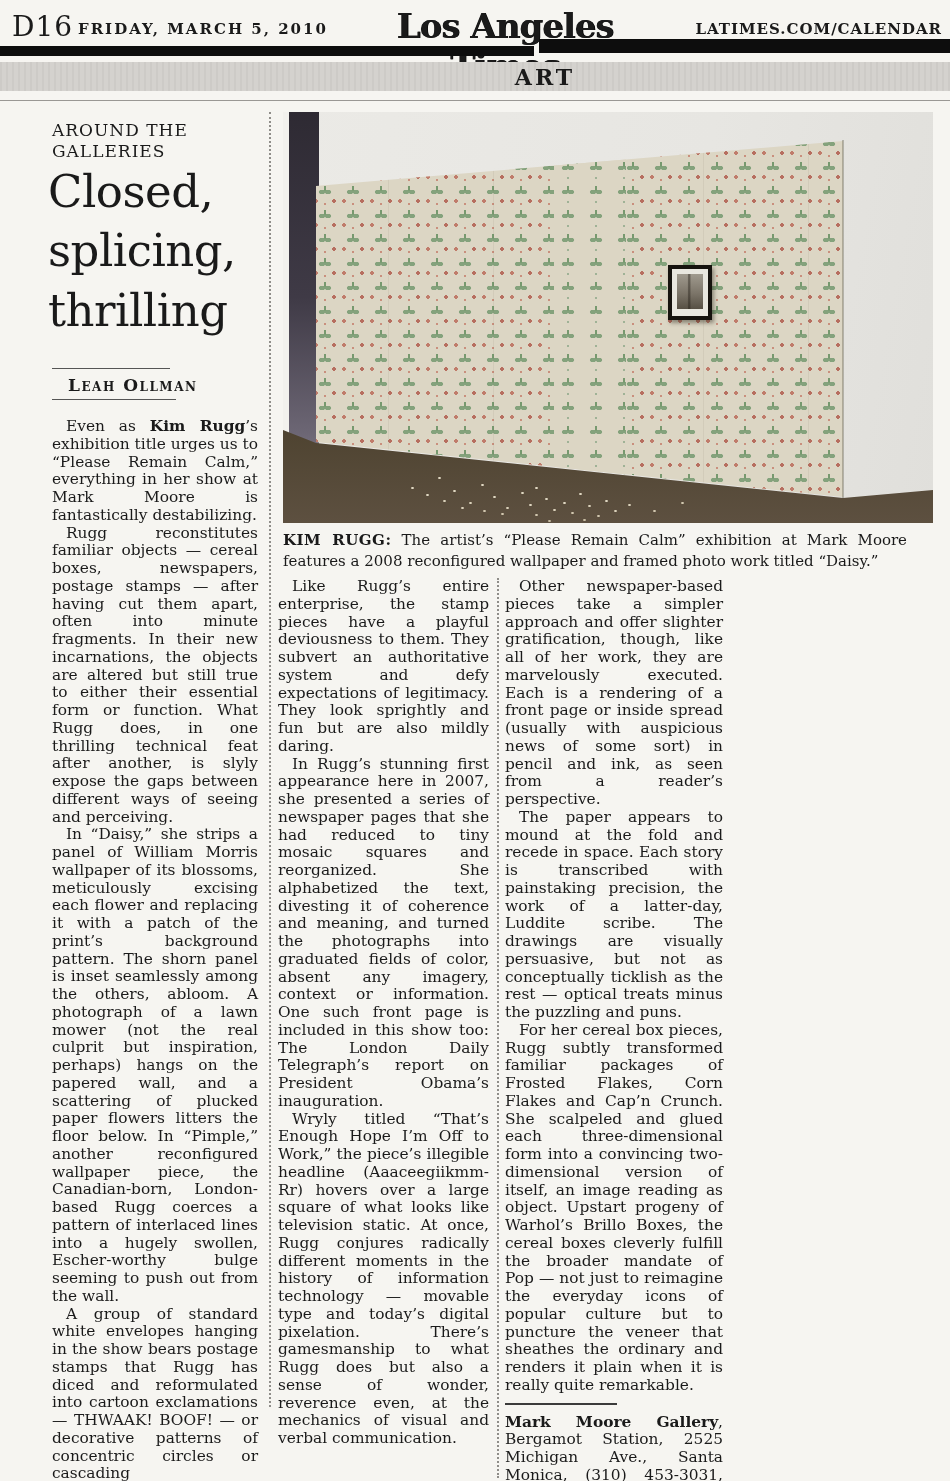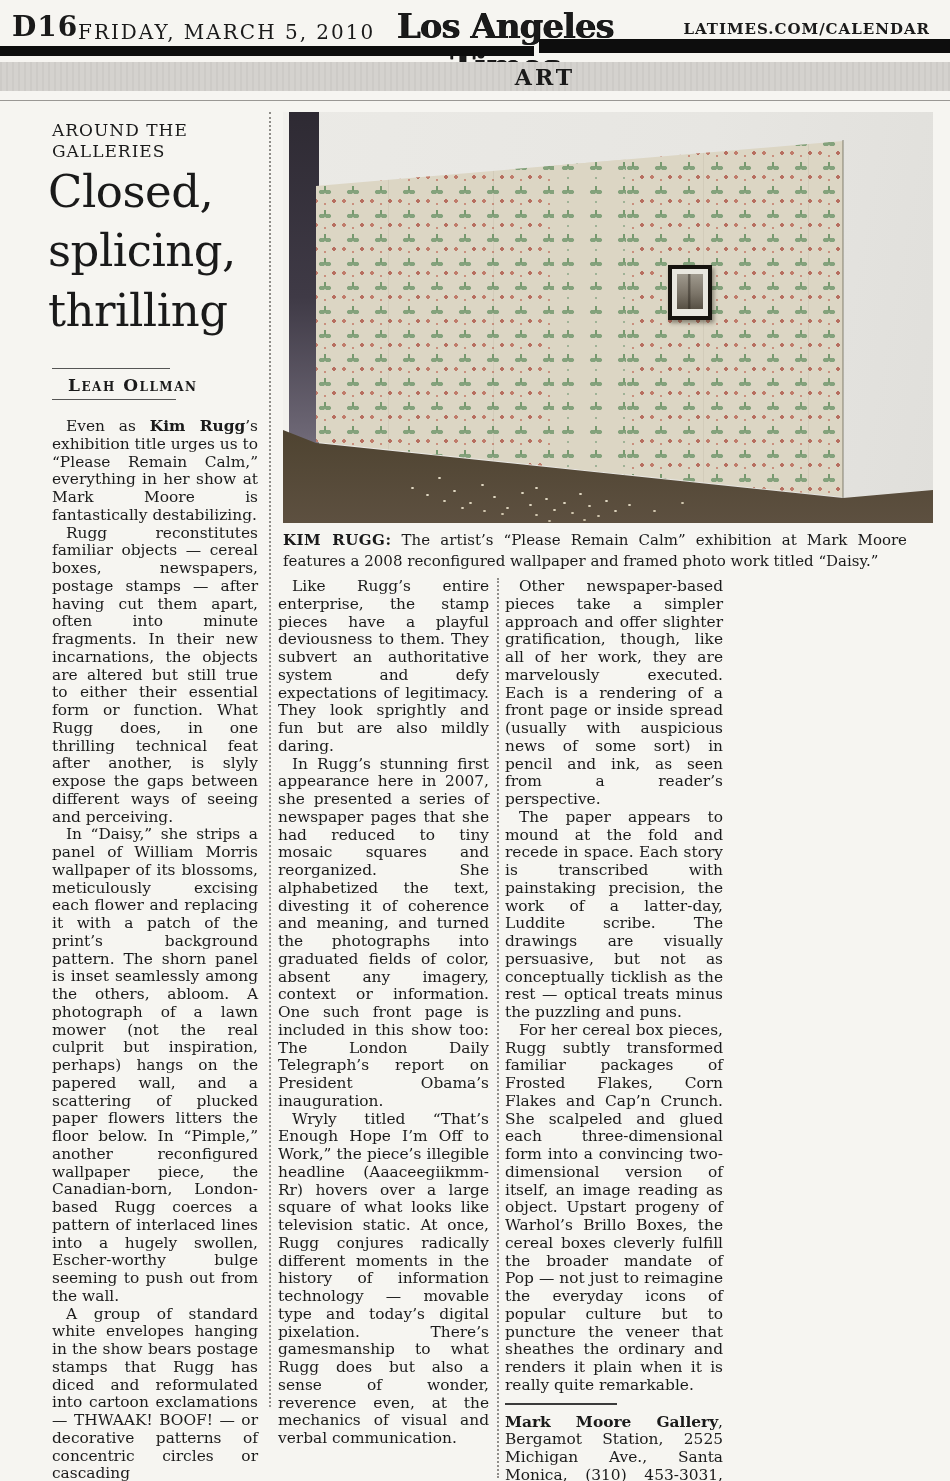--- a/index.html
+++ b/index.html
@@ -3,26 +3,26 @@
 <meta charset="utf-8">
 <style>
   html,body{margin:0;padding:0;}
   body{
     width:950px;height:1481px;position:relative;overflow:hidden;
     background:#f6f5f1;
     font-family:"DejaVu Serif","Liberation Serif",serif;
     color:#1a1a1a;
   }
   
-  .pagenum{position:absolute;left:12px;top:10px;font-size:28px;font-weight:bold;letter-spacing:1px;}
-  .dateline{position:absolute;left:78px;top:20px;font-size:20px;letter-spacing:2px;font-weight:400;}
+  .pagenum{position:absolute;left:12px;top:10px;font-size:28px;font-weight:normal;letter-spacing:1px;}
+  .dateline{position:absolute;left:78px;top:20px;font-size:15px;letter-spacing:2px;font-weight:700;}
   .masthead{position:absolute;left:355px;top:6px;width:300px;text-align:center;
     font-size:34px;font-weight:bold;letter-spacing:-1px;
     text-shadow:0.6px 0 0 #000;}
-  .siteurl{position:absolute;right:20px;top:20px;font-size:15px;font-weight:bold;letter-spacing:1px;}
+  .siteurl{position:absolute;right:8px;top:20px;font-size:15px;font-weight:bold;letter-spacing:1px;}
   .rule-black-left{position:absolute;left:0;top:46px;width:534px;height:10px;background:#0d0d0d;}
   .rule-black-right{position:absolute;left:539px;top:39px;width:411px;height:14px;background:#0d0d0d;}
   .section-band{position:absolute;left:0;top:62px;width:950px;height:29px;background:#d4d2ce;
     background-image:repeating-linear-gradient(90deg,rgba(0,0,0,0.035) 0 2px,transparent 2px 6px);}
   .section-label{position:absolute;left:0;top:64px;width:950px;text-align:center;
     font-size:22px;font-weight:bold;letter-spacing:3px;transform:translateX(70px);}
   .section-underline{position:absolute;left:0;top:100px;width:950px;height:1px;background:#9a9894;}
 
   
   .kicker{position:absolute;left:52px;top:120px;width:210px;

